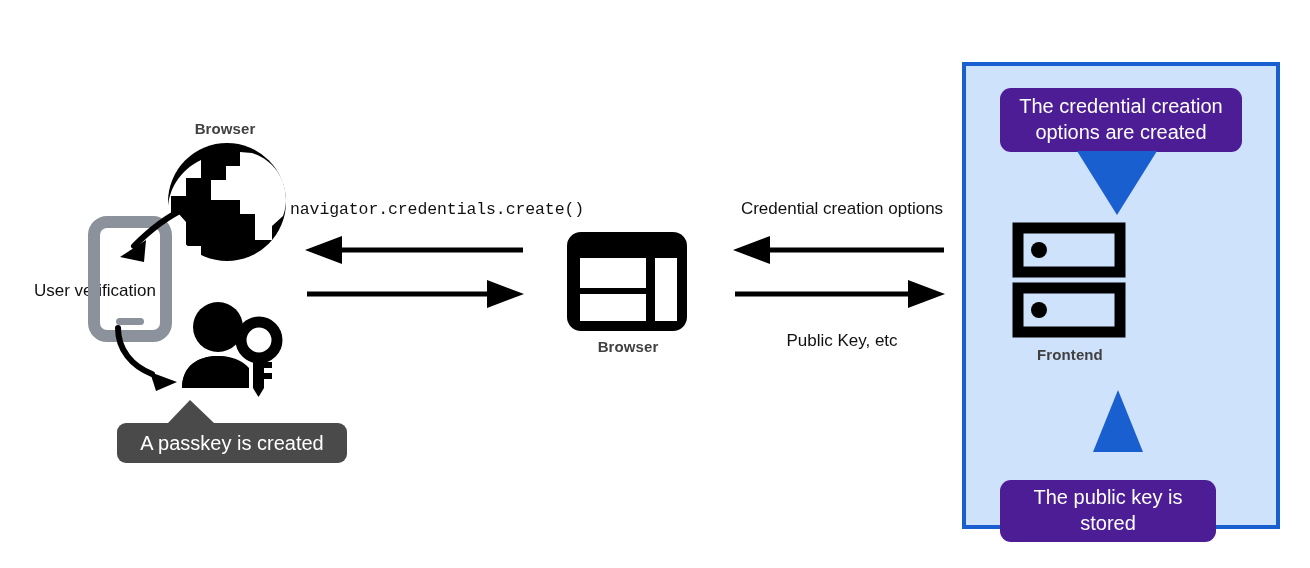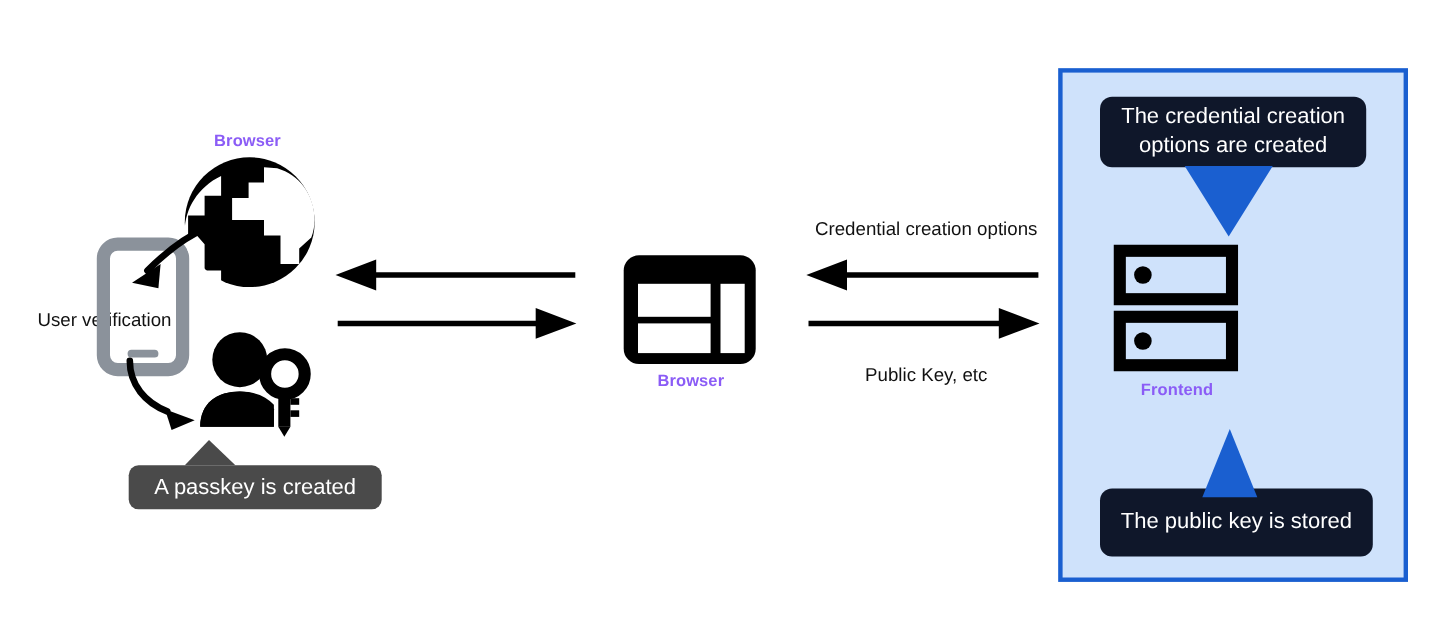--- a/index.html
+++ b/index.html
@@ -21,21 +21,21 @@
   }
 
   
   .abs { position: absolute; }
 
   
   .node-label {
     font-family: "Liberation Sans", sans-serif;
     font-size: 15px;
     font-weight: bold;
-    color: #8b5cf6;
+    color: #404040;
     letter-spacing: 0.1px;
     text-align: center;
     white-space: nowrap;
   }
   .flow-label {
     font-family: "Liberation Sans", sans-serif;
     font-size: 17px;
     font-weight: 400;
     color: #111111;
     white-space: nowrap;
@@ -55,21 +55,21 @@
     top: 62px;
     width: 318px;
     height: 467px;
     background: #cfe2fb;
     border: 4px solid #1a5fd0;
     box-sizing: border-box;
   }
 
   
   .callout {
-    background: #0f172a;
+    background: #4c1d95;
     border-radius: 11px;
     color: #ffffff;
     font-family: "Liberation Sans", sans-serif;
     font-size: 20px;
     line-height: 1.28;
     text-align: center;
     display: flex;
     align-items: center;
     justify-content: center;
     box-sizing: border-box;
@@ -104,36 +104,37 @@
 <body>
 
 <div id="stage">
 
   <div class="abs" id="backend-panel"></div>
 
   <div class="abs callout" id="callout-top" style="left:1000px; top:88px; width:242px; height:64px;">
     <span>The credential creation options are created</span>
   </div>
 
-  <div class="abs callout" id="callout-bottom" style="left:1000px; top:444px; width:248px; height:62px;">
+  <div class="abs callout" id="callout-bottom" style="left:1000px; top:480px; width:216px; height:62px;">
     <span>The public key is stored</span>
   </div>
 
   <div class="abs node-label" style="left:1000px; top:346px; width:140px;">Frontend</div>
 
   <div class="abs node-label" style="left:155px; top:120px; width:140px;">Browser</div>
 
   <div class="abs node-label" style="left:558px; top:338px; width:140px;">Browser</div>
 
   <div class="abs flow-label" style="left:34px; top:281px; width:150px; text-align:left;">User verification</div>
 
   <div class="abs" id="passkey-tooltip" style="left:117px; top:423px; width:230px; height:40px;">
     <span>A passkey is created</span>
   </div>
 
+  <div class="abs code-label" style="left:290px; top:200px;">navigator.credentials.create()</div>
 
 
   <div class="abs flow-label" style="left:717px; top:199px; width:250px;">Credential creation options</div>
 
   <div class="abs flow-label" style="left:717px; top:331px; width:250px;">Public Key, etc</div>
 
   <svg class="svg-layer" viewBox="0 0 1310 568" width="1310" height="568">
 
     <polygon points="1077,151 1157,151 1117,215" fill="#1a5fd0"></polygon>
     <polygon points="1093,452 1118,390 1143,452" fill="#1a5fd0"></polygon>

